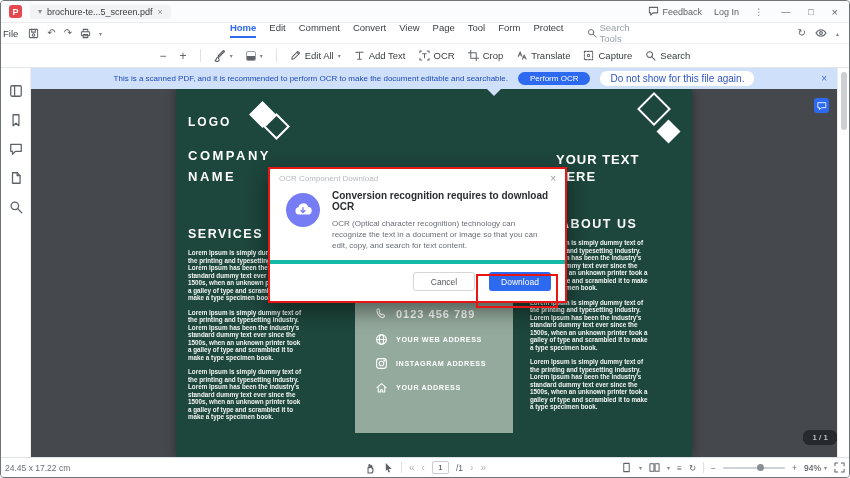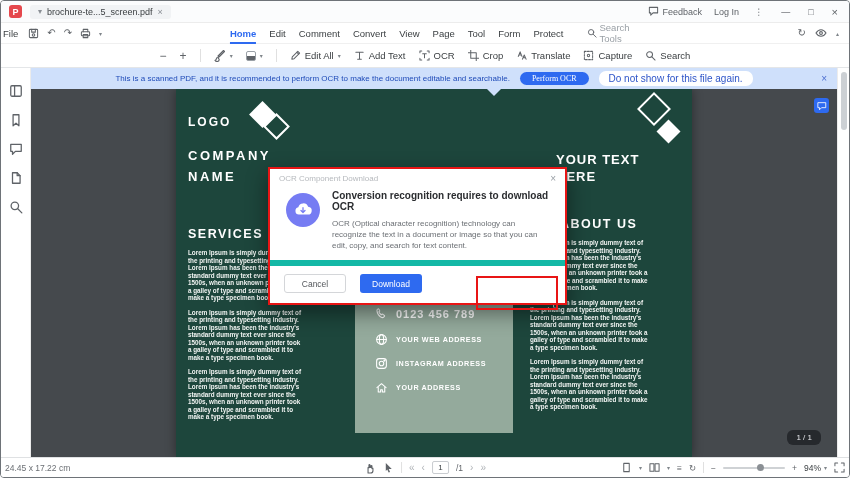--- a/index.html
+++ b/index.html
@@ -16,21 +16,21 @@
   .titlebar-right { margin-left: auto; display: flex; align-items: center; gap: 12px; color: #5f6368; }
   .fb { display: flex; align-items: center; gap: 4px; }
   .winbtn { font-size: 9px; color: #5f6368; padding: 0 3px; }
   .winbtn.close { font-size: 11px; }
 
   
   .menubar { height: 20px; background: #fff; display: flex; align-items: center; padding: 0 2px; font-size: 9.5px; color: #3c4043; position: relative; flex: none; }
   .menubar .file { margin-right: 10px; }
   .mb-icons { display: flex; align-items: center; gap: 8px; color: #5f6368; }
   .mb-glyph { font-size: 10px; line-height: 1; }
-  .menus { position: absolute; left: 50%; transform: translateX(-46%); display: flex; align-items: center; gap: 13px; }
+  .menus { position: absolute; left: 50%; transform: translateX(-46%); display: flex; align-items: flex-start; gap: 13px; }
   .menu-item { color: #3c4043; }
   .menu-item.active { color: #2e6af0; font-weight: bold; position: relative; }
   .menu-item.active::after { content: ""; position: absolute; left: 0; right: 0; bottom: -5px; height: 2px; background: #2e6af0; }
   .search-tools { display: flex; align-items: center; gap: 3px; color: #9aa0a6; margin-left: 10px; }
   .menubar-right { position: absolute; right: 10px; display: flex; align-items: center; gap: 9px; color: #5f6368; }
 
   
   .toolbar { height: 25px; background: #fff; border-top: 1px solid #f0f0f0; border-bottom: 1px solid #e4e6e8; display: flex; align-items: center; flex: none; }
   .tb-center { margin: 0 auto; display: flex; align-items: center; gap: 13px; font-size: 9.5px; color: #3c4043; }
   .tb-btn { display: flex; align-items: center; gap: 4px; cursor: pointer; }
@@ -41,21 +41,21 @@
 
   
   .main { flex: 1; display: flex; min-height: 0; }
   .rail { width: 30px; background: #fff; border-right: 1px solid #ececec; display: flex; flex-direction: column; align-items: center; padding-top: 16px; gap: 15px; flex: none; }
   .content { flex: 1; display: flex; flex-direction: column; position: relative; min-width: 0; }
   .right-rail { width: 12px; background: #fff; border-left: 1px solid #ececec; flex: none; position: relative; }
   .scroll-thumb { position: absolute; top: 4px; left: 3px; width: 6px; height: 58px; border-radius: 3px; background: #ccd0d4; }
 
   
   .notif { height: 21px; background: #cfe0fb; display: flex; align-items: center; justify-content: center; gap: 10px; font-size: 8px; color: #1f4bb8; position: relative; flex: none; }
-  .notif-primary { background: #2e6af0; color: #fff; border: none; border-radius: 7px; font-size: 8px; padding: 2px 12px; font-family: Liberation Serif, serif; }
+  .notif-primary { background: #2e6af0; color: #fff; border: none; border-radius: 7px; font-size: 8px; padding: 2px 12px; font-family: Liberation Sans, sans-serif; }
   .notif-secondary { background: #fff; color: #2e55c9; border: none; border-radius: 7px; font-size: 10px; padding: 2px 10px; font-family: inherit; }
   .notif-close { position: absolute; right: 10px; color: #4d6fd0; font-size: 10px; }
   .notif-tail { position: absolute; left: 456px; top: 21px; width: 0; height: 0; border-left: 7px solid transparent; border-right: 7px solid transparent; border-top: 7px solid #cfe0fb; z-index: 6; }
 
   
   .canvas { flex: 1; background: #45494d; position: relative; overflow: hidden; display: flex; justify-content: center; }
   .doc { width: 516px; height: 100%; display: flex; box-shadow: 0 0 10px rgba(0,0,0,.4); }
   .col { width: 172px; background: #1d463c; color: #fff; position: relative; overflow: hidden; }
 
   .logo-row { margin: 10px 0 0 12px; height: 46px; display: flex; align-items: center; gap: 18px; }
@@ -73,32 +73,32 @@
   .mid-intro { font-size: 6.3px; font-weight: bold; line-height: 7.5px; margin: 9px auto 0; width: 104px; color: #e9eeea; }
   .sage { position: absolute; left: 7px; right: 7px; top: 100px; bottom: 24px; background: #94aa9c; padding-top: 118px; }
   .contact { display: flex; align-items: center; gap: 8px; margin: 0 0 11px 20px; font-size: 7.2px; font-weight: bold; letter-spacing: .6px; }
   .contact.phone { font-size: 11px; letter-spacing: 1px; margin-bottom: 13px; }
 
   .corner-dias { position: absolute; top: 4px; right: 4px; width: 60px; height: 60px; }
   .right-heading { font-size: 13px; font-weight: bold; letter-spacing: 1px; line-height: 17px; margin: 62px 0 0 36px; }
   .about-heading { font-size: 12.5px; font-weight: bold; letter-spacing: 1.5px; margin: 32px 0 8px 40px; }
   .col-right .lorem { margin: 0 42px 7px 10px; }
 
-  .page-badge { position: absolute; right: 16px; bottom: 12px; background: #26292d; color: #e8eaed; font-size: 8px; padding: 3px 9px; border-radius: 6px; z-index: 5; }
+  .page-badge { position: absolute; right: 0; bottom: 12px; background: #26292d; color: #e8eaed; font-size: 8px; padding: 3px 9px; border-radius: 6px; z-index: 5; }
   .float-tool { position: absolute; right: 8px; top: 9px; width: 15px; height: 15px; border-radius: 3px; background: #2e6af0; display: flex; align-items: center; justify-content: center; z-index: 5; }
 
   
   .dialog { position: absolute; left: 237px; top: 99px; width: 299px; background: #fff; border: 2px solid #e81515; box-shadow: 0 8px 20px rgba(0,0,0,.45); z-index: 50; }
   .dlg-titlebar { height: 18px; display: flex; align-items: center; justify-content: space-between; padding: 0 9px; font-size: 8px; color: #b6b9bd; }
   .dlg-close { color: #9aa0a6; font-size: 10px; }
   .dlg-body { display: flex; gap: 12px; padding: 3px 16px 9px 16px; }
   .cloud-badge { width: 34px; height: 34px; border-radius: 50%; background: #767cf3; flex: none; display: flex; align-items: center; justify-content: center; margin-top: 3px; }
   .dlg-heading { font-size: 10px; font-weight: bold; color: #2b2d30; }
   .dlg-desc { font-size: 8px; color: #6b6f74; line-height: 11px; margin-top: 6px; }
-  .dlg-footer { border-top: 6px solid #14b8a6; padding: 8px 14px 10px; display: flex; justify-content: flex-start; gap: 14px; position: relative; }
+  .dlg-footer { border-top: 4px solid #14b8a6; padding: 8px 14px 10px; display: flex; justify-content: flex-end; gap: 14px; position: relative; }
   .btn { height: 19px; min-width: 62px; border-radius: 3px; font-size: 8.5px; font-family: inherit; }
   .btn.ghost { background: #fff; border: 1px solid #d4d6d9; color: #55585c; }
   .btn.primary { background: #2e6af0; border: none; color: #fff; }
   .dl-annotation { position: absolute; right: 7px; bottom: -7px; width: 82px; height: 34px; border: 2px solid #e81515; pointer-events: none; }
 
   
   .statusbar { height: 20px; background: #fff; border-top: 1px solid #dfe1e3; display: flex; align-items: center; padding: 0 4px; font-size: 8.5px; color: #5f6368; position: relative; flex: none; }
   .sb-center { position: absolute; left: 50%; transform: translateX(-50%); display: flex; align-items: center; gap: 7px; }
   .sb-right { margin-left: auto; display: flex; align-items: center; gap: 7px; }
   .sb-sep { width: 1px; height: 11px; background: #e0e0e0; }

